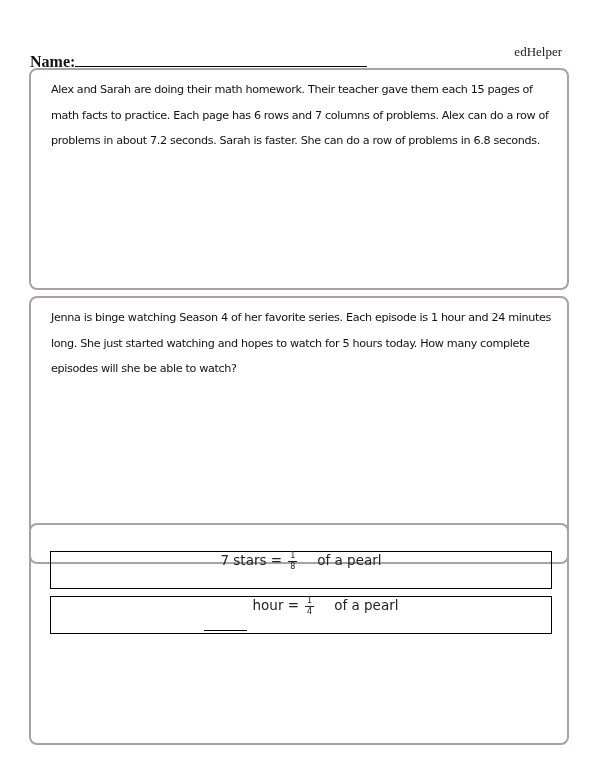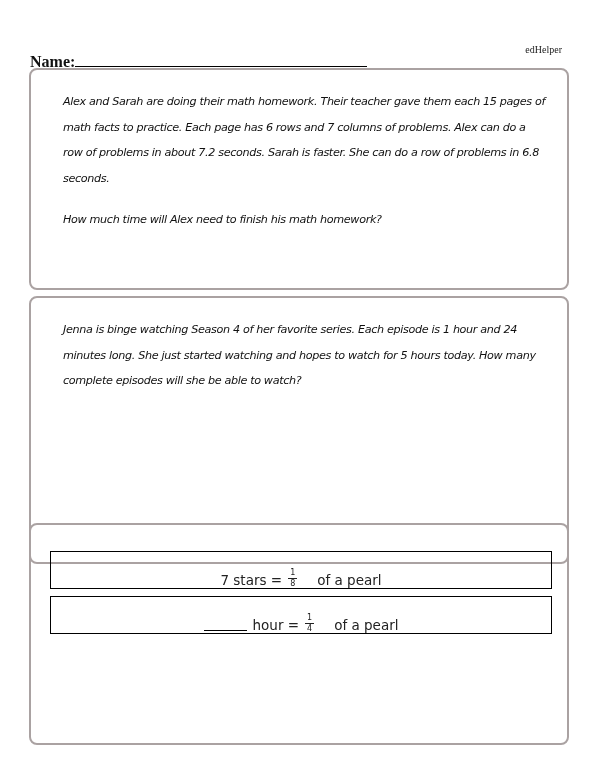--- a/index.html
+++ b/index.html
@@ -1,46 +1,45 @@
 <!DOCTYPE html>
 <html><head>
 <meta charset="utf-8">
 <style>
   html, body { margin:0; padding:0; background:#ffffff; }
   body { width:600px; height:776px; position:relative; overflow:hidden; font-family:"DejaVu Sans", sans-serif; color:#111; }
-  .brand { position:absolute; top:44px; right:38px; font-family:"Liberation Serif", serif; font-size:10px; color:#222; }
+  .brand { position:absolute; top:44px; right:38px; font-family:"Liberation Serif", serif; font-size:13px; color:#222; }
   .name-row { position:absolute; top:53px; left:30px; font-family:"Liberation Serif", serif; font-weight:bold; font-size:16px; }
   .name-line { position:absolute; top:66px; left:75px; width:292px; border-bottom:1px solid #000; }
   .box { position:absolute; left:29px; width:540px; border:2px solid #aaa2a2; border-radius:8px; box-sizing:border-box; }
   .box1 { top:68px; height:222px; }
   .box2 { top:296px; height:268px; }
   .box3 { top:523px; height:222px; }
   .ptext { position:absolute; left:16px; top:3px; width:515px; font-size:11.2px; line-height:25.5px; letter-spacing:-0.35px; word-spacing:0px; color:#111; }
-  .ptext p { margin:16px;font-style:italic; }
+  .ptext p { margin:4px; }
   .frame { position:absolute; left:19px; width:502px; border:1px solid #000; box-sizing:border-box; height:38px; text-align:center; font-size:13.5px; color:#222; }
   .frame1 { top:26px; }
   .frame2 { top:71px; }
-  .eq { display:inline-flex; align-items:flex-end; height:100%; gap:4px; }
+  .eq { display:inline-flex; align-items:flex-start; height:100%; gap:4px; }
   .frac { display:inline-flex; flex-direction:column; align-items:center; font-size:8px; line-height:8px; margin:0 4px 0 2px; }
   .frac .num { padding:0 2px 1px; }
   .frac .den { border-top:1px solid #222; padding:1px 2px 0; }
   .blank { display:inline-block; width:43px; border-bottom:1px solid #000; height:26px; margin-right:2px; align-self:flex-end; margin-bottom:2px; }
   .gap { display:inline-block; width:8px; }
 </style>
 </head>
 <body>
 
 <div class="brand">edHelper</div>
 <div class="name-row">Name:</div>
 <div class="name-line"></div>
 
 <div class="box box1">
   <div class="ptext">
     <p>Alex and Sarah are doing their math homework.  Their teacher gave them each 15 pages of math facts to practice.  Each page has 6 rows and 7 columns of problems.  Alex can do a row of problems in about 7.2 seconds.  Sarah is faster.  She can do a row of problems in 6.8 seconds.</p>
-    <p>How much time will Alex need to finish his math homework?</p>
   </div>
 </div>
 
 <div class="box box2">
   <div class="ptext">
     <p>Jenna is binge watching Season 4 of her favorite series.  Each episode is 1 hour and 24 minutes long.  She just started watching and hopes to watch for 5 hours today.  How many complete episodes will she be able to watch?</p>
   </div>
 </div>
 
 <div class="box box3">

